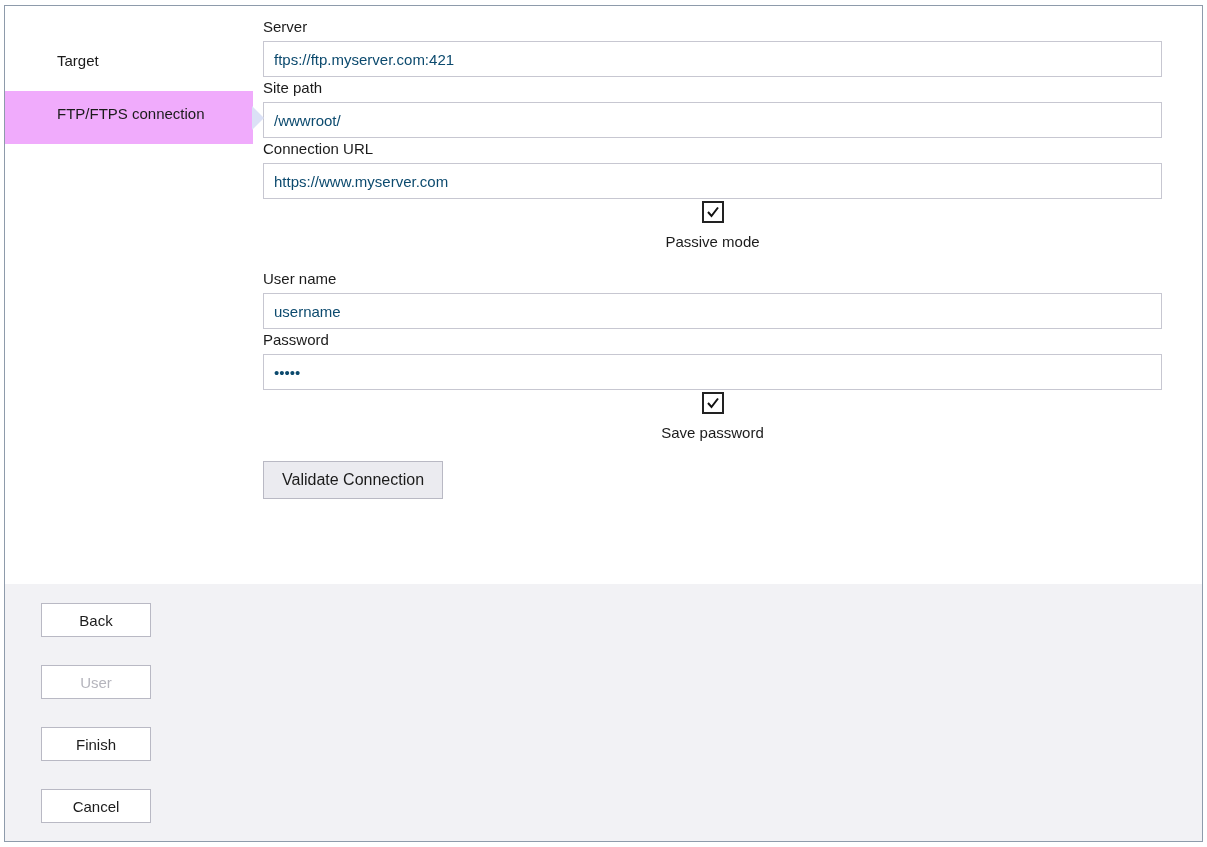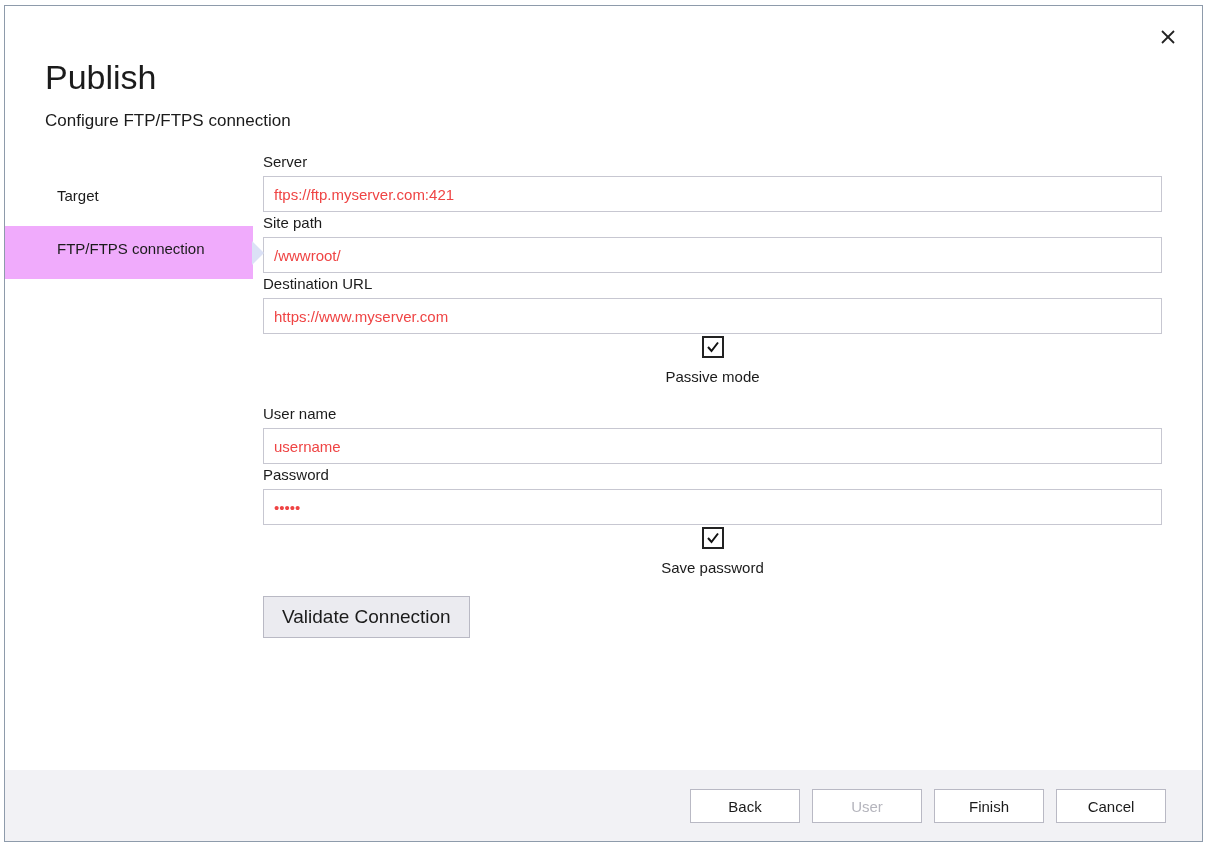--- a/index.html
+++ b/index.html
@@ -99,21 +99,21 @@
       margin-bottom: 6px;
     }
     .text-input {
       width: 100%;
       height: 36px;
       border: 1px solid #c7c7d1;
       background: #fff;
       font-size: 15px;
       font-family: inherit;
       padding: 0 10px;
-      color: #ef4444;
+      color: #0c4a6e;
       outline: none;
     }
     .checkbox-row {
       display: flex;
       align-items: center;
       gap: 10px;
       margin-bottom: 20px;
       margin-top: 2px;
       flex-direction: column;
     }
@@ -129,33 +129,34 @@
       line-height: 1;
       cursor: pointer;
     }
     .checkbox-label {
       font-size: 15px;
       color: #1b1b1b;
     }
     .validate-btn {
       border: 1px solid #b9b9c4;
       background: #ebebf0;
-      font-size: 19px;
+      font-size: 16px;
       font-family: inherit;
       padding: 9px 18px;
       cursor: pointer;
       color: #1b1b1b;
     }
     .footer {
       background: #f2f2f5;
       border-top: 1px solid #f2f2f5;
       padding: 18px 36px;
       display: flex;
       justify-content: flex-end;
-      gap: 12px;
+      gap: 28px;
+      flex-direction: column;
     }
     .footer-btn {
       width: 110px;
       height: 34px;
       border: 1px solid #b9b9c4;
       background: #fff;
       font-size: 15px;
       font-family: inherit;
       color: #1b1b1b;
       cursor: pointer;
@@ -167,30 +168,20 @@
     .check-svg {
       width: 14px;
       height: 14px;
     }
   </style>
 </head>
 <body>
 
 <div class="dialog">
 
-  <div class="dialog-header">
-    <button class="close-btn" aria-label="Close">
-      <svg width="14" height="14" viewBox="0 0 14 14">
-        <line x1="1" y1="1" x2="13" y2="13" stroke="#222" stroke-width="1.8"></line>
-        <line x1="13" y1="1" x2="1" y2="13" stroke="#222" stroke-width="1.8"></line>
-      </svg>
-    </button>
-    <h1 class="title">Publish</h1>
-    <div class="subtitle">Configure FTP/FTPS connection</div>
-  </div>
 
   <div class="body">
 
     <div class="sidebar">
       <div class="nav-item">Target</div>
       <div class="nav-item selected">FTP/FTPS connection</div>
     </div>
 
     <div class="form-area">
 
@@ -198,21 +189,21 @@
         <label class="field-label">Server</label>
         <input type="text" class="text-input" value="ftps://ftp.myserver.com:421" style="">
       </div>
 
       <div class="field-group">
         <label class="field-label">Site path</label>
         <input type="text" class="text-input" value="/wwwroot/" style="">
       </div>
 
       <div class="field-group">
-        <label class="field-label">Destination URL</label>
+        <label class="field-label">Connection URL</label>
         <input type="text" class="text-input" value="https://www.myserver.com" style="">
       </div>
 
       <div class="checkbox-row">
         <div class="checkbox-box">
           <svg class="check-svg" viewBox="0 0 14 14">
             <polyline points="2,7 5.5,11 12,2.5" fill="none" stroke="#111" stroke-width="2"></polyline>
           </svg>
         </div>
         <span class="checkbox-label">Passive mode</span>

